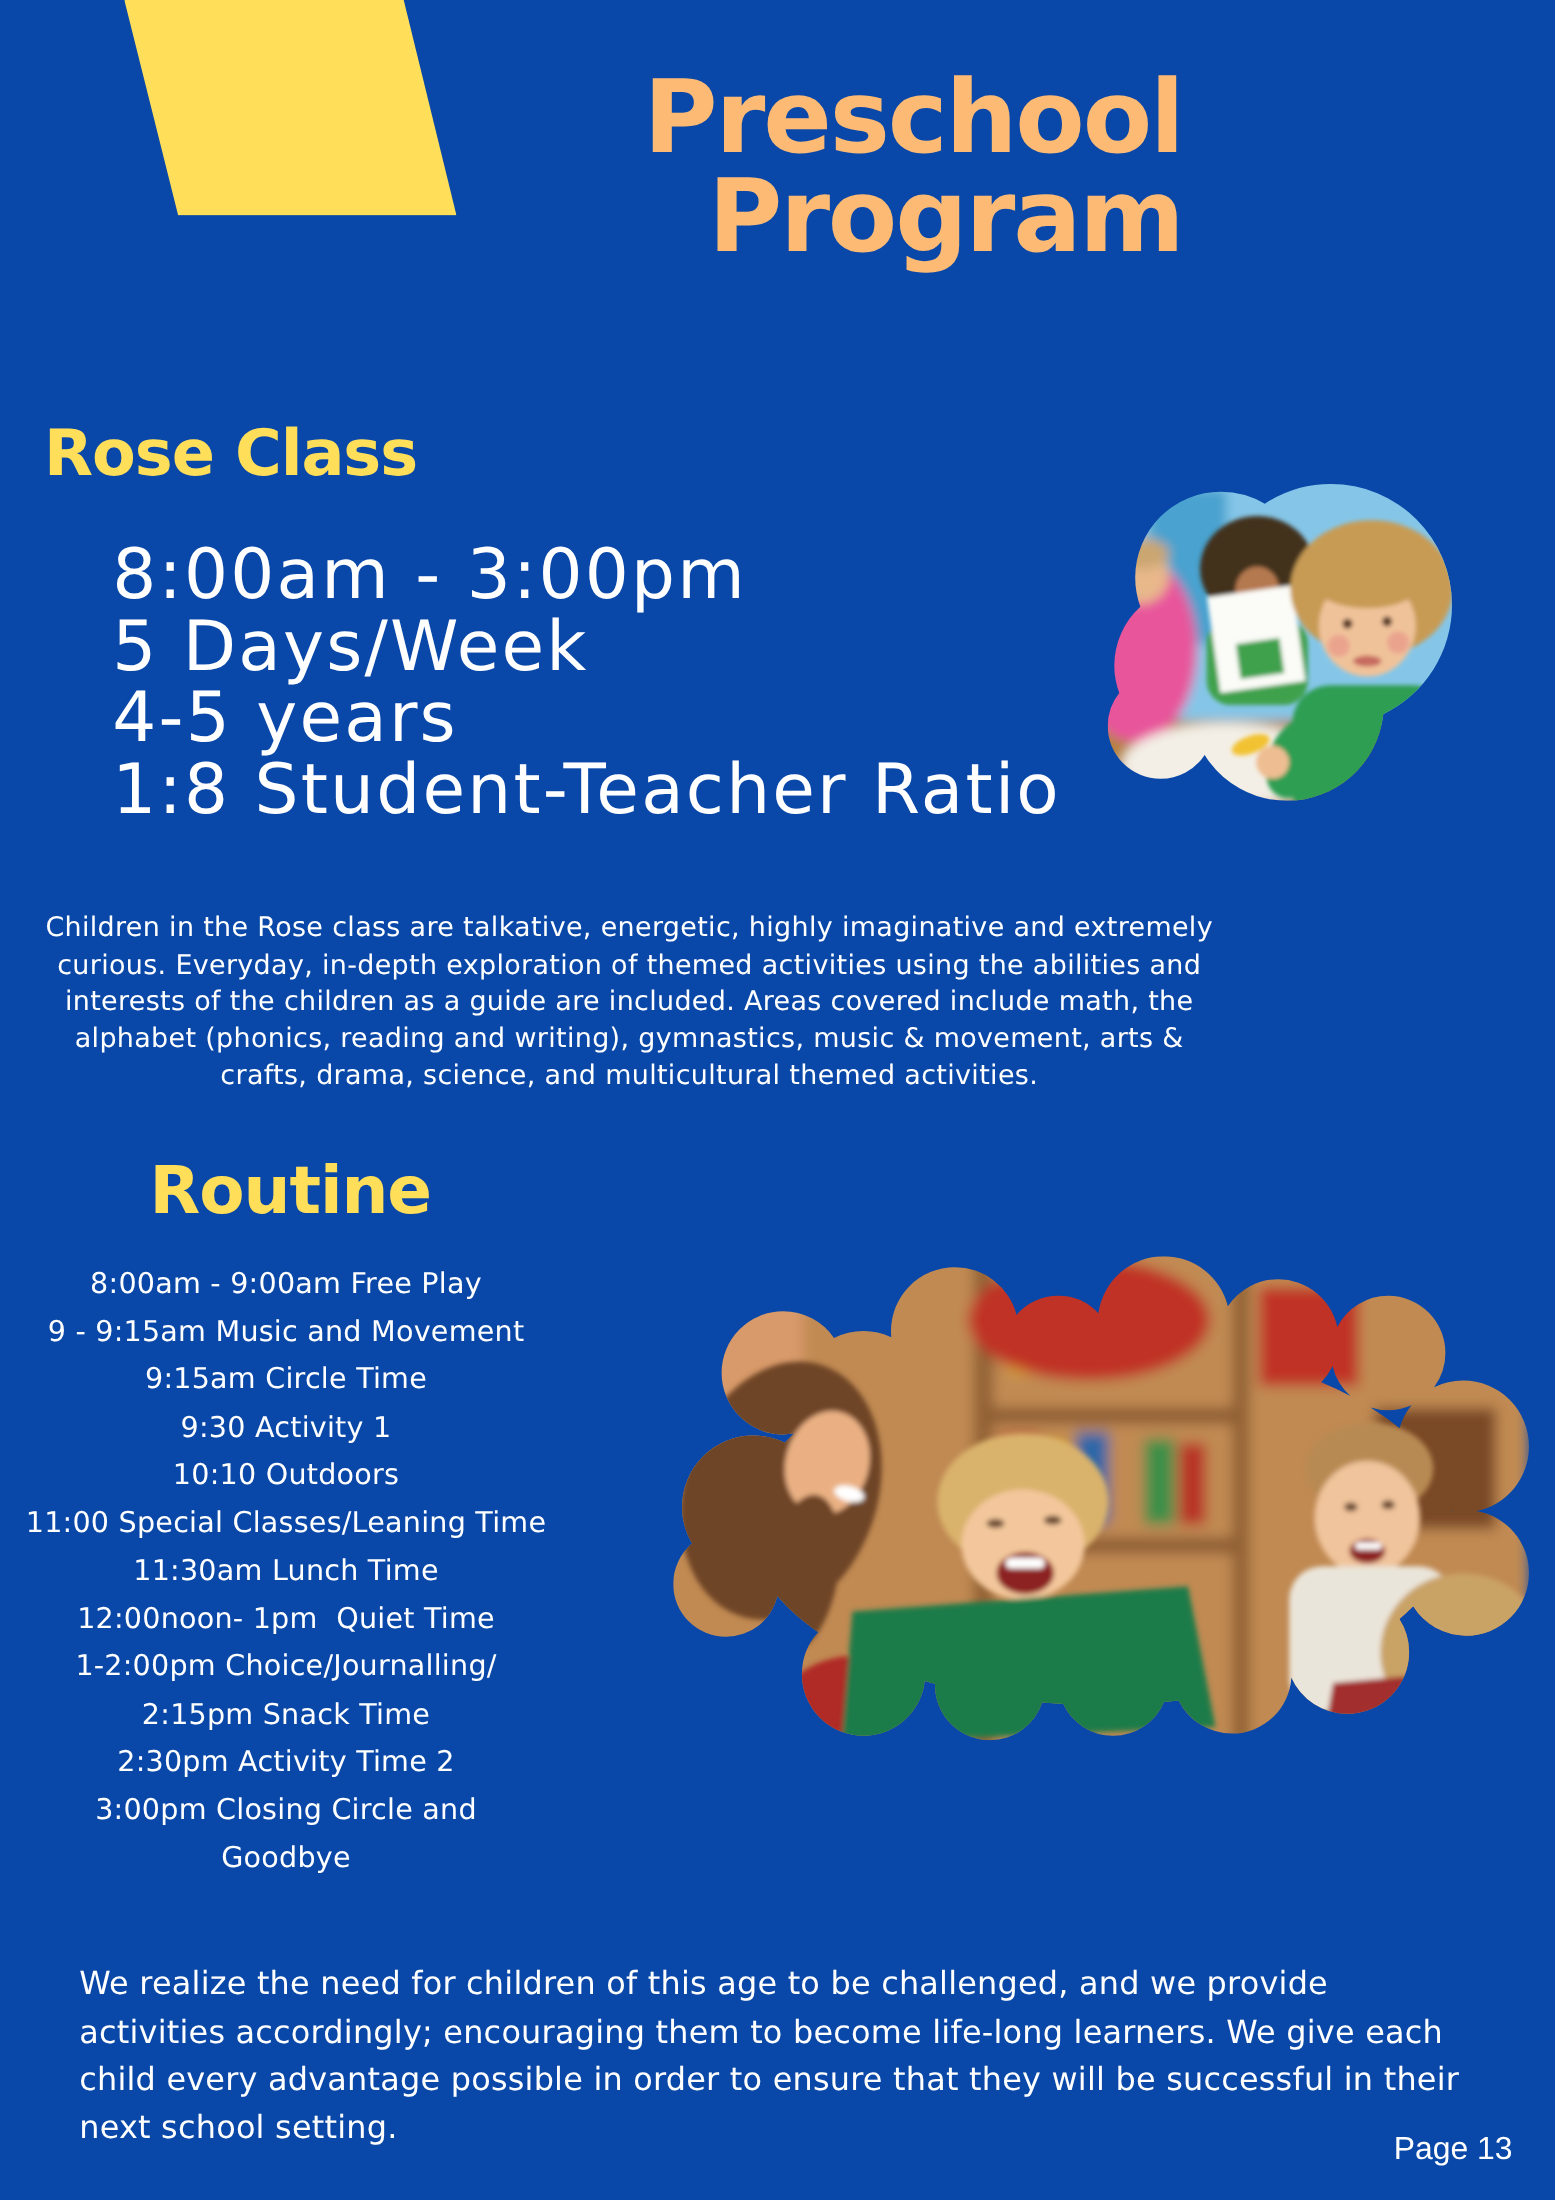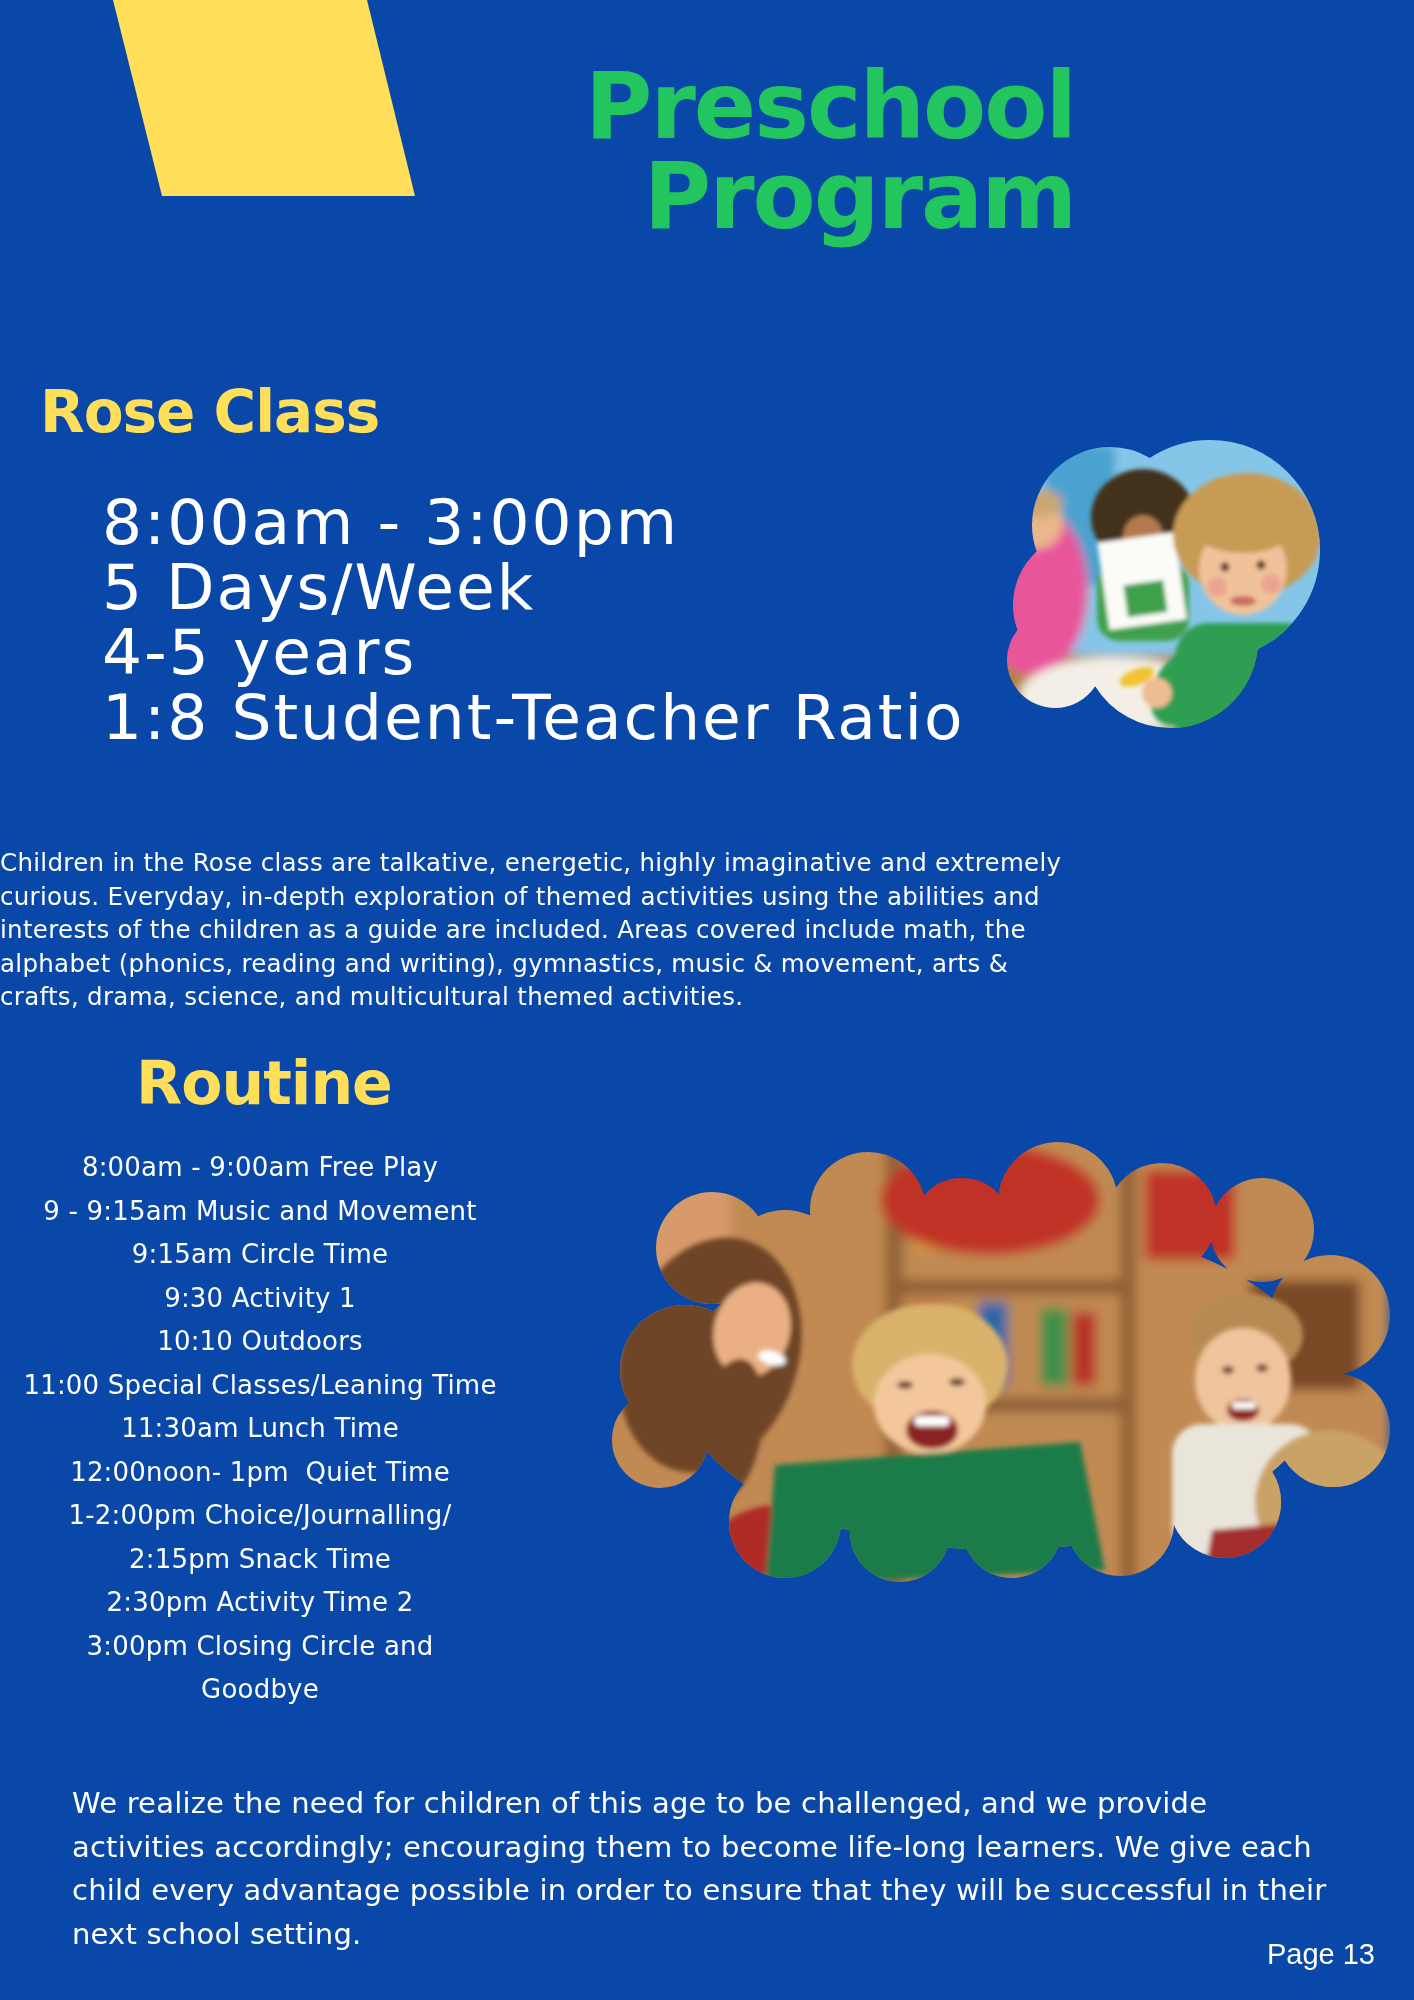--- a/index.html
+++ b/index.html
@@ -14,21 +14,21 @@
   
   .deco-parallelogram{
     position:absolute;left:0;top:0;width:430px;height:196px;
     background:#FFDE59;
     clip-path:polygon(113px 0,367px 0,415px 100%,162px 100%);
   }
   
   .title{
     position:absolute;top:62px;right:339px;
     text-align:right;
-    color:#22c55e;
+    color:#fdba74;
     font-weight:bold;
     font-size:92px;line-height:90px;
     letter-spacing:-2px;
     white-space:nowrap;
   }
   
   .h-rose{
     position:absolute;left:40px;top:378px;
     color:#FFDE59;font-weight:bold;font-size:58px;letter-spacing:-1px;
     white-space:nowrap;
@@ -39,23 +39,23 @@
     white-space:nowrap;
   }
   
   .details{
     position:absolute;left:78px;top:490px;
     font-size:63px;line-height:65px;letter-spacing:2px;
     font-weight:400;white-space:nowrap;margin-left:24px;
   }
   
   .para-top{
-    position:absolute;left:0px;top:846px;width:1090px;
+    position:absolute;left:0px;top:826px;width:1090px;
     font-size:24.5px;line-height:33.5px;
-    text-align:left;letter-spacing:.3px;
+    text-align:center;letter-spacing:.3px;padding-left:27px;
   }
   
   .schedule{
     position:absolute;left:0px;top:1146px;width:520px;
     font-size:26px;line-height:43.5px;
     text-align:center;letter-spacing:.2px;
   }
   .schedule div{white-space:pre;}
   
   .para-bottom{

